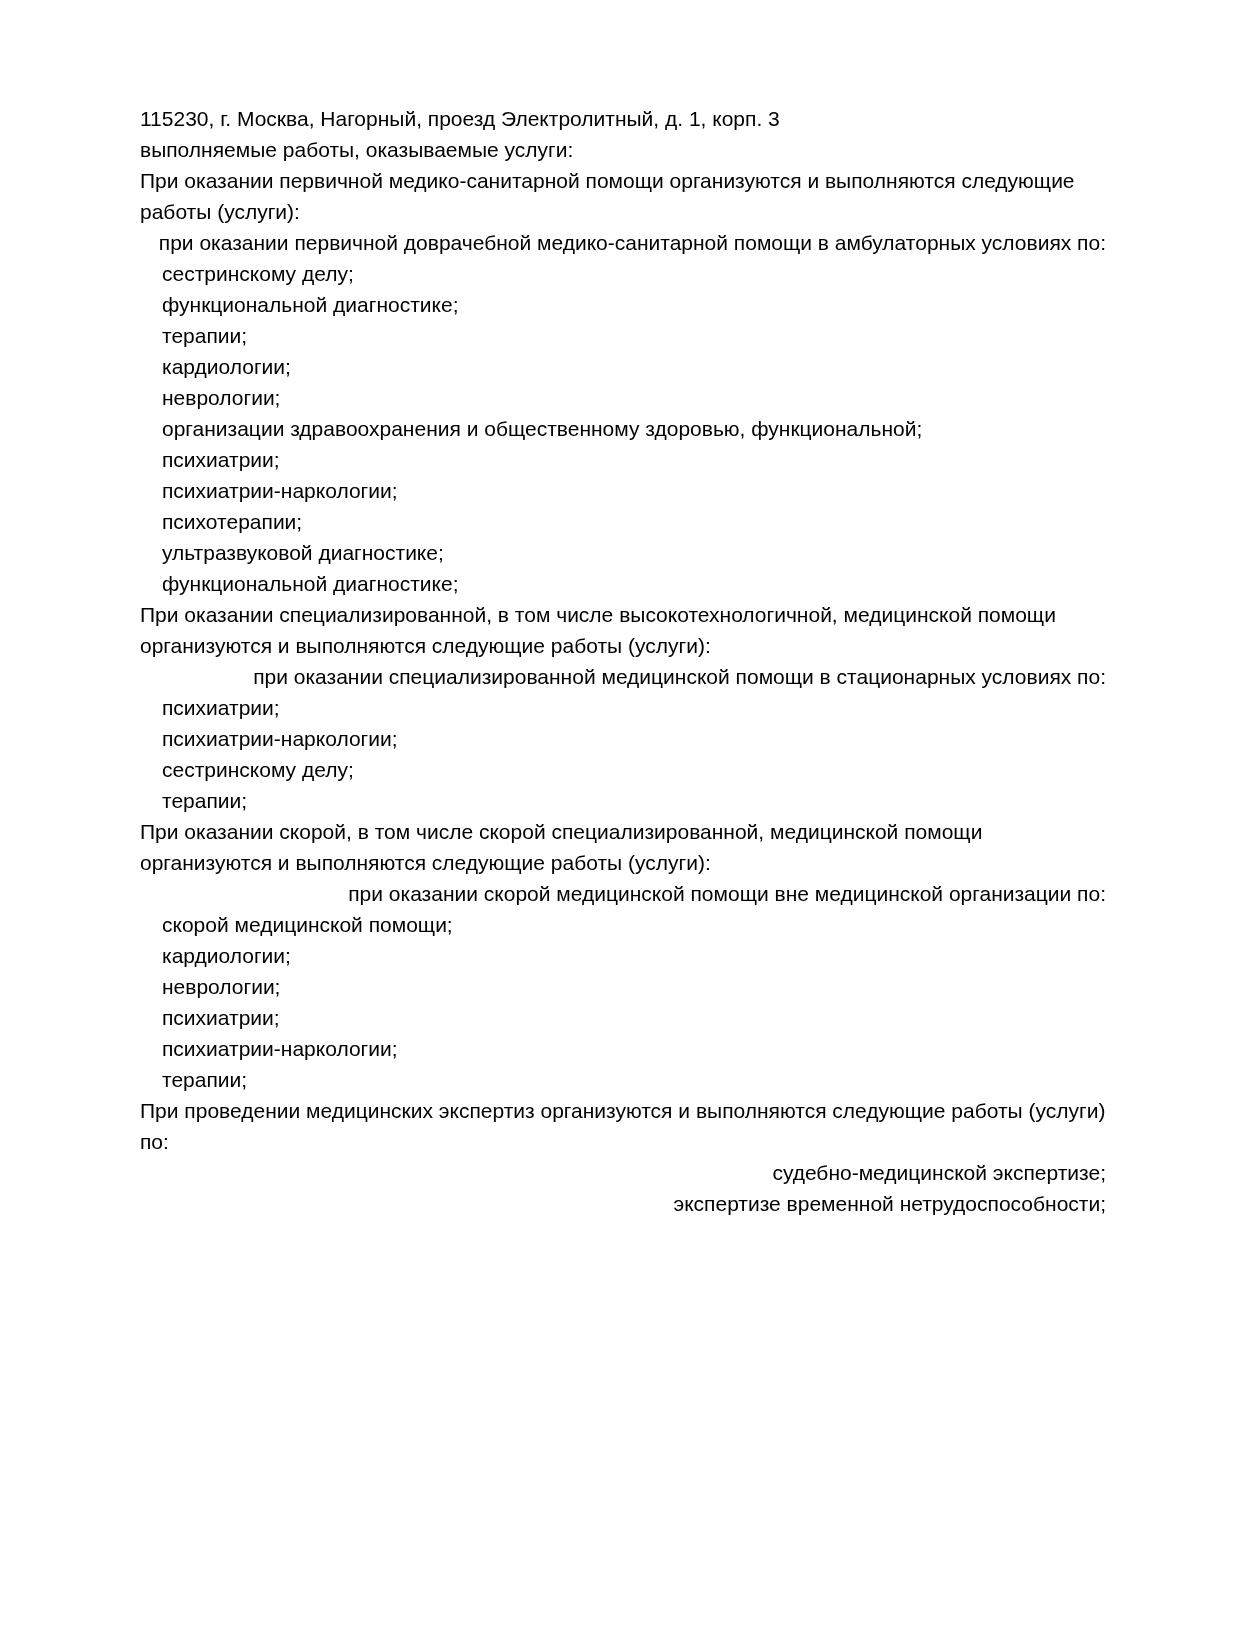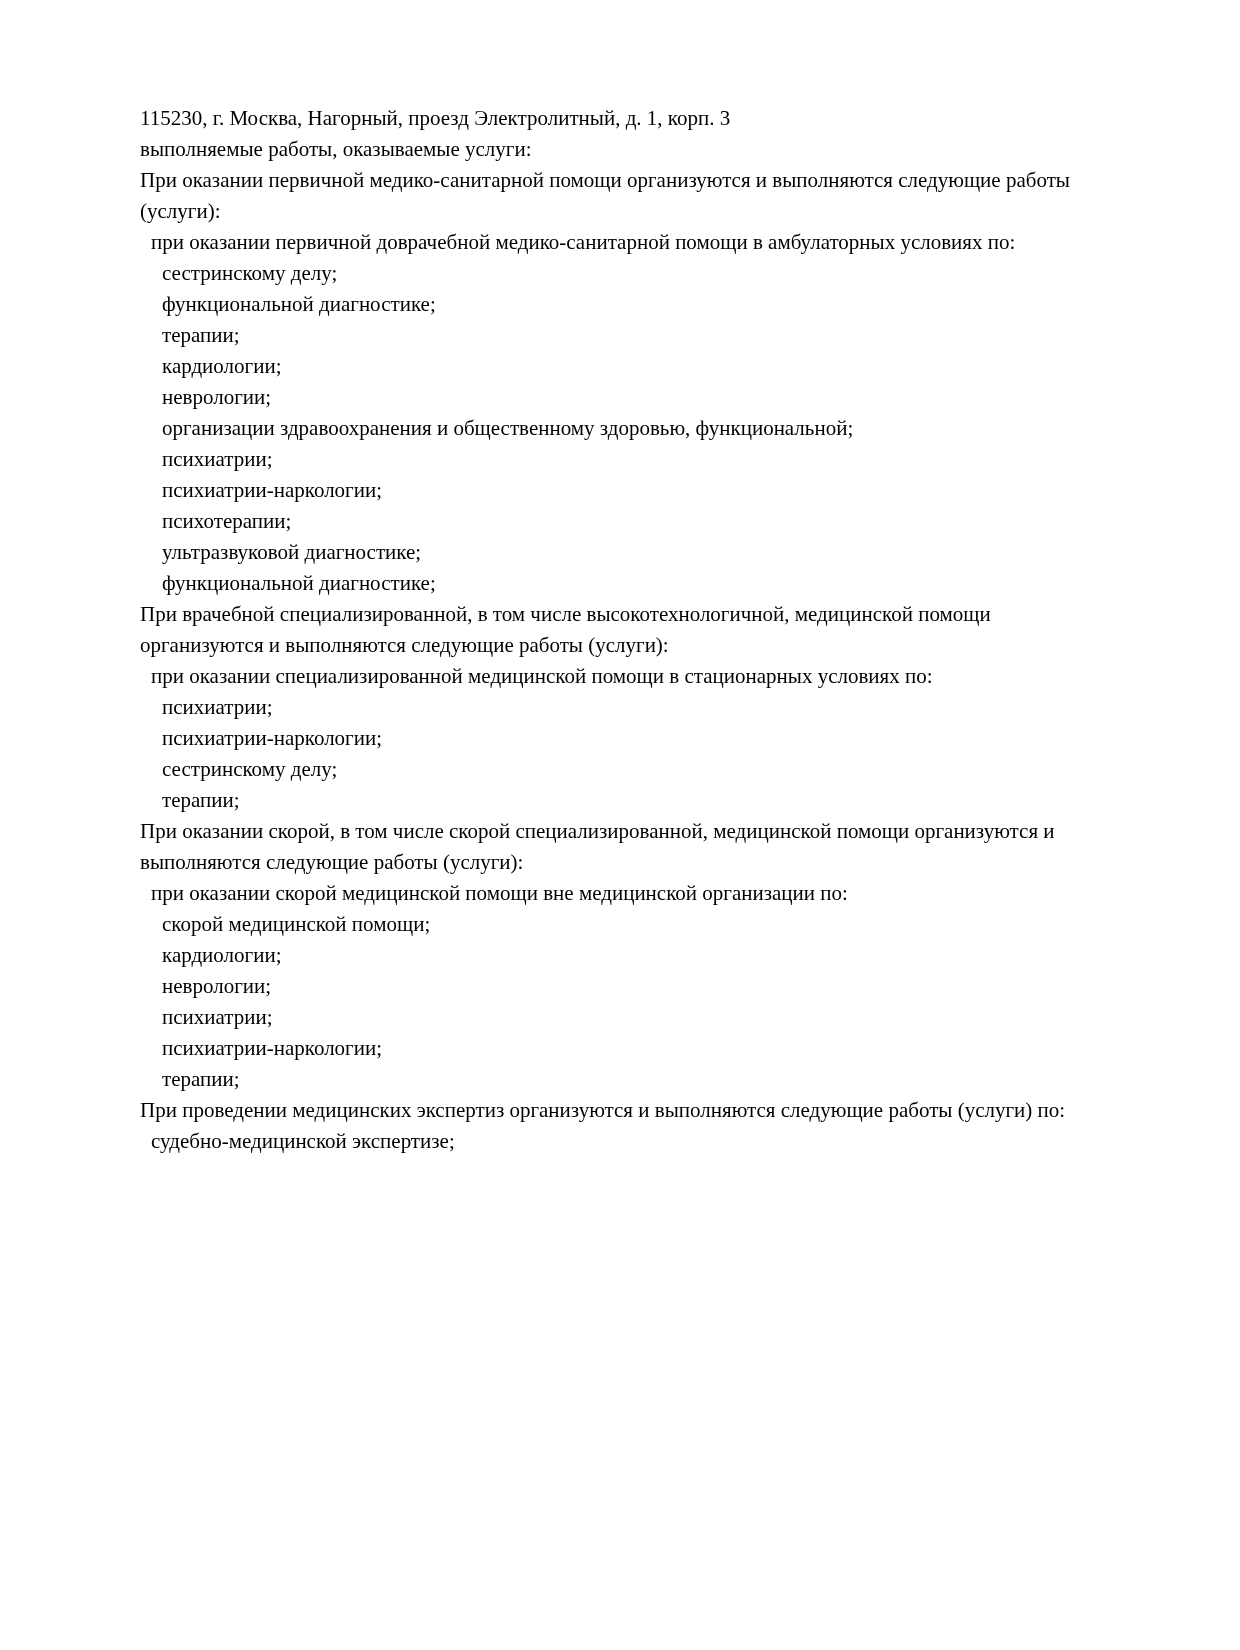--- a/index.html
+++ b/index.html
@@ -11,33 +11,33 @@
     width: 1240px;
     height: 1650px;
     overflow: hidden;
     position: relative;
   }
   .doc {
     position: absolute;
     top: 103px;
     left: 140px;
     width: 966px;
-    font-family: Liberation Serif, serif;
+    font-family: Liberation Sans, sans-serif;
     font-size: 21px;
     line-height: 31px;
     color: #000000;
     -webkit-font-smoothing: antialiased;
   }
   .para {
     margin: 0;
     padding: 0;
     white-space: normal;
   }
   .para.i0 { text-indent: 0; }
-  .para.i1 { text-indent: 11px; }
+  .para.i1 { text-indent: 11px; text-align: right; }
   .para.i2 { text-indent: 22px; }
 </style>
 </head>
 <body>
 
 <div class="doc" id="document-body">
 
 <div class="para i0">115230, г. Москва, Нагорный, проезд Электролитный, д. 1, корп. 3</div>
     <div class="para i0">выполняемые работы, оказываемые услуги:</div>
     <div class="para i0">При оказании первичной медико-санитарной помощи организуются и выполняются следующие работы (услуги):</div>
@@ -46,29 +46,30 @@
     <div class="para i2">функциональной диагностике;</div>
     <div class="para i2">терапии;</div>
     <div class="para i2">кардиологии;</div>
     <div class="para i2">неврологии;</div>
     <div class="para i2">организации здравоохранения и общественному здоровью, функциональной;</div>
     <div class="para i2">психиатрии;</div>
     <div class="para i2">психиатрии-наркологии;</div>
     <div class="para i2">психотерапии;</div>
     <div class="para i2">ультразвуковой диагностике;</div>
     <div class="para i2">функциональной диагностике;</div>
-    <div class="para i0">При врачебной специализированной, в том числе высокотехнологичной, медицинской помощи организуются и выполняются следующие работы (услуги):</div>
+    <div class="para i0">При оказании специализированной, в том числе высокотехнологичной, медицинской помощи организуются и выполняются следующие работы (услуги):</div>
     <div class="para i1">при оказании специализированной медицинской помощи в стационарных условиях по:</div>
     <div class="para i2">психиатрии;</div>
     <div class="para i2">психиатрии-наркологии;</div>
     <div class="para i2">сестринскому делу;</div>
     <div class="para i2">терапии;</div>
     <div class="para i0">При оказании скорой, в том числе скорой специализированной, медицинской помощи организуются и выполняются следующие работы (услуги):</div>
     <div class="para i1">при оказании скорой медицинской помощи вне медицинской организации по:</div>
     <div class="para i2">скорой медицинской помощи;</div>
     <div class="para i2">кардиологии;</div>
     <div class="para i2">неврологии;</div>
     <div class="para i2">психиатрии;</div>
     <div class="para i2">психиатрии-наркологии;</div>
     <div class="para i2">терапии;</div>
     <div class="para i0">При проведении медицинских экспертиз организуются и выполняются следующие работы (услуги) по:</div>
     <div class="para i1">судебно-медицинской экспертизе;</div>
+    <div class="para i1">экспертизе временной нетрудоспособности;</div>
   </div>
 
 </body></html>

